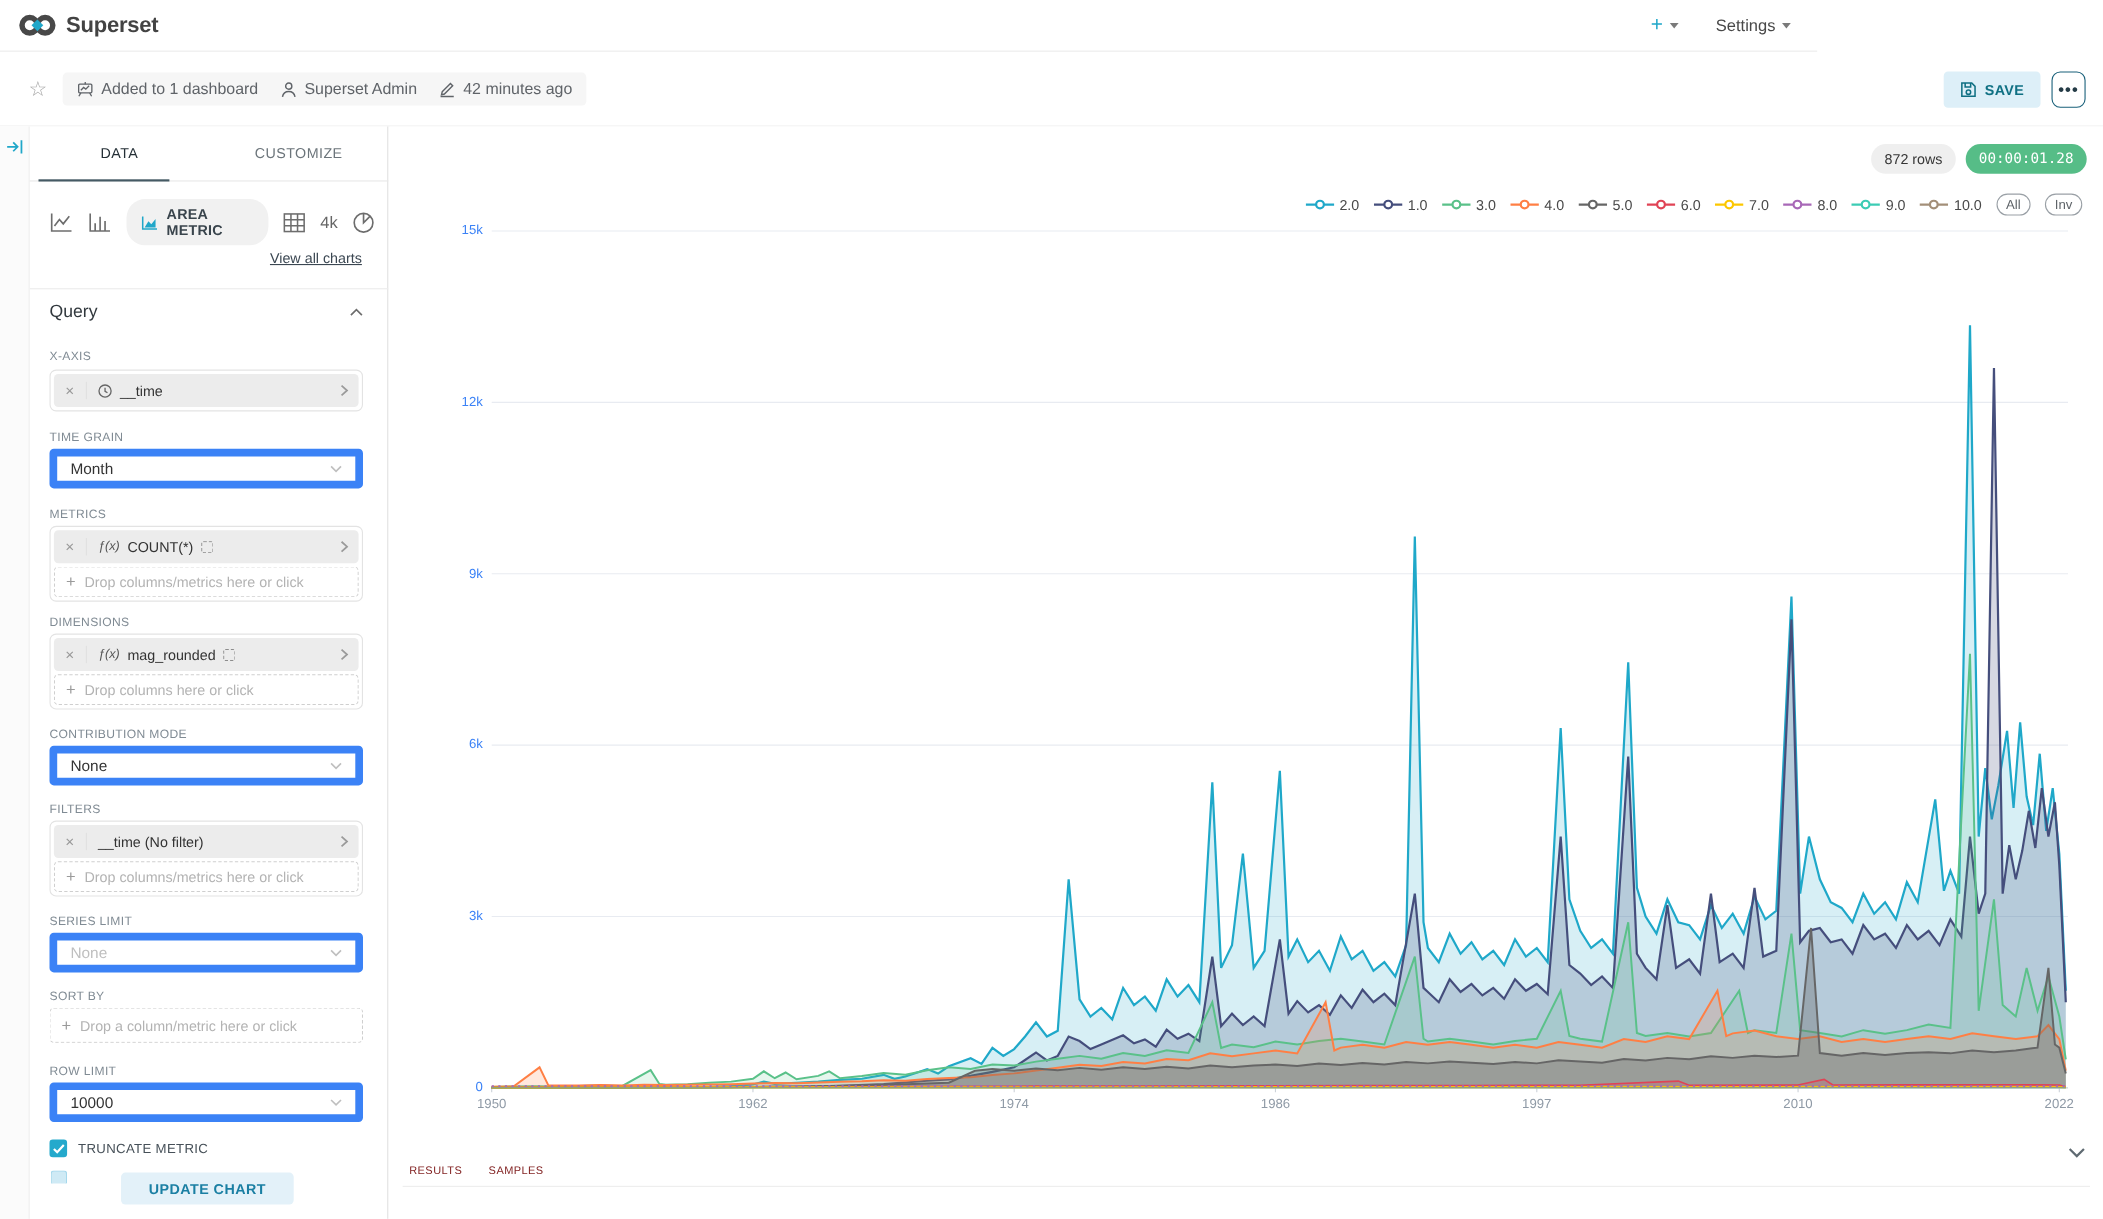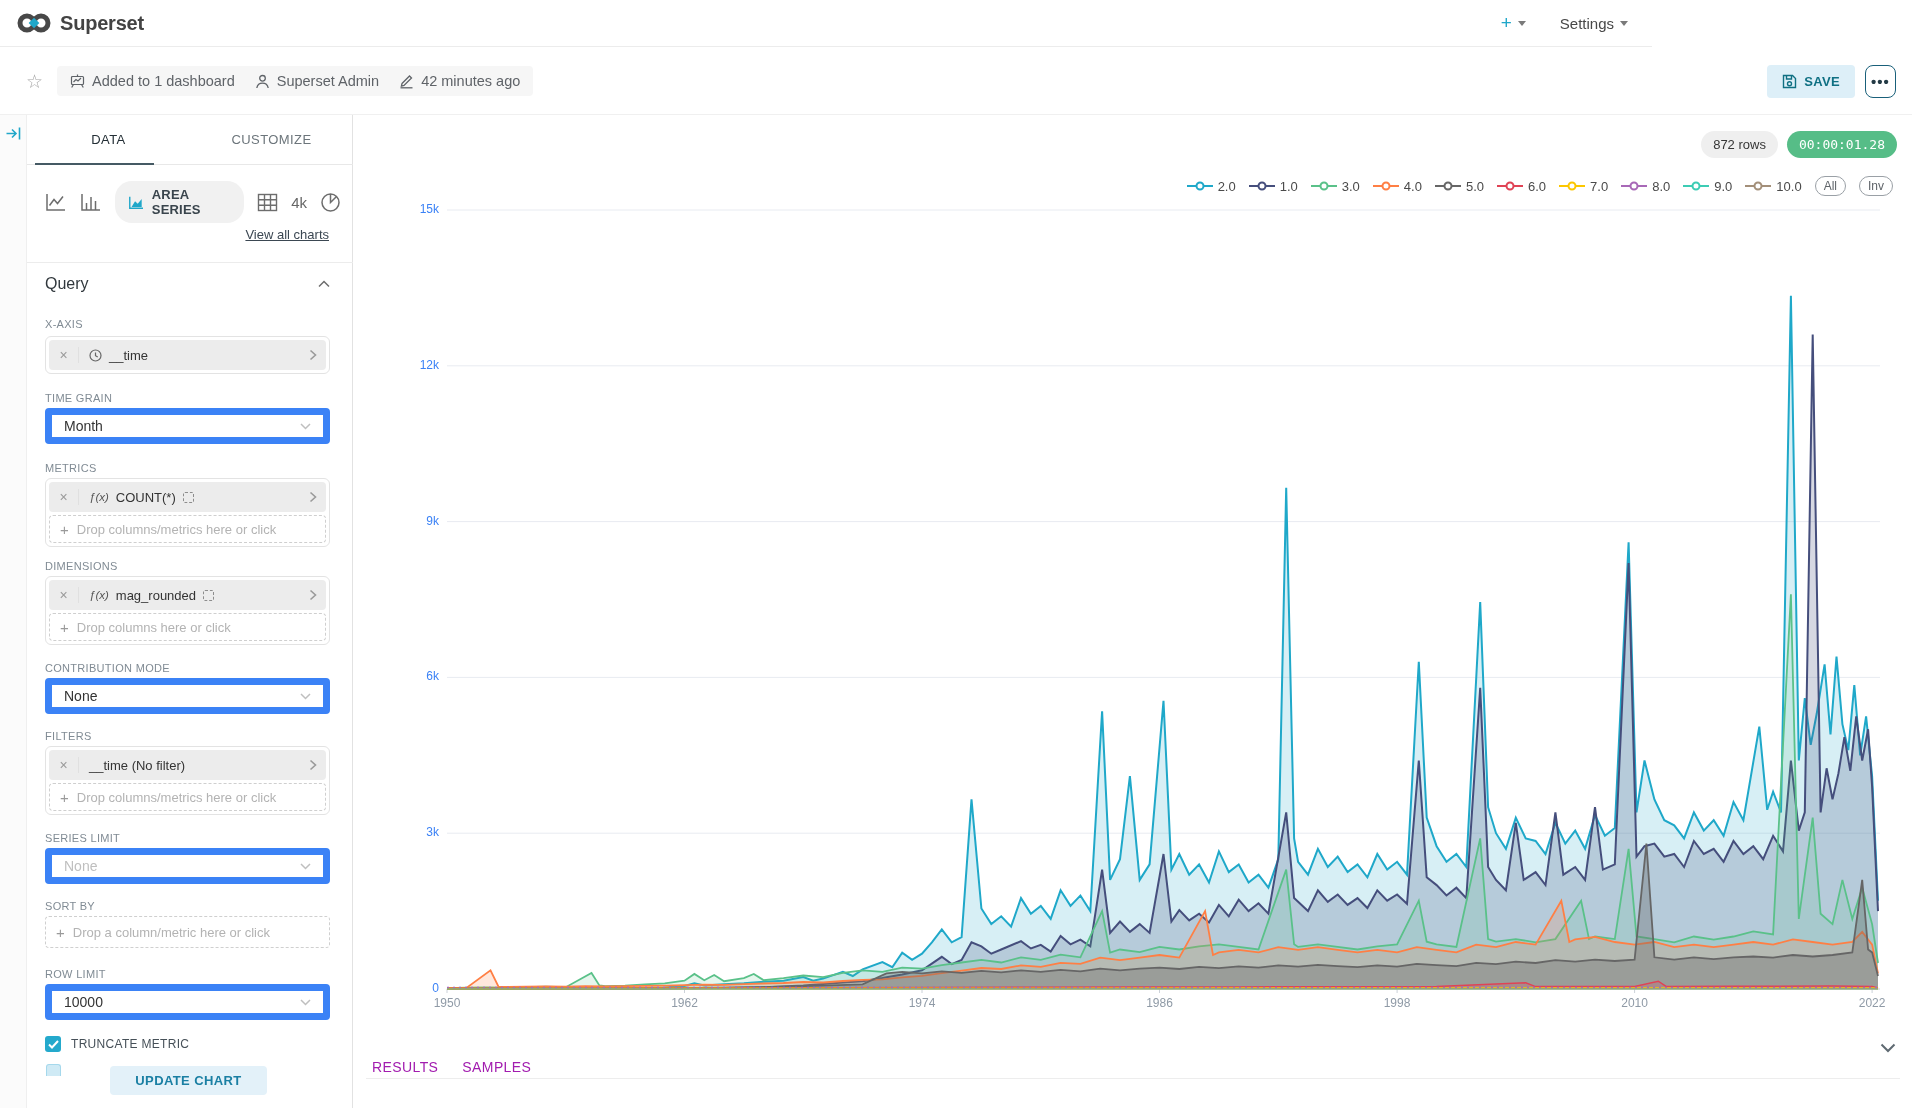--- a/index.html
+++ b/index.html
@@ -110,21 +110,21 @@
   #plot{position:absolute;left:93px;top:95px;overflow:visible}
   .grid{stroke:#e8ebf1;stroke-width:1}
   .axis{stroke:#ccd2d9;stroke-width:1}
   .ylabels{position:absolute;left:0;top:95px;width:85px;height:779px}
   .ylabels div{position:absolute;right:0;font-size:12px;color:#3b82f6}
   .xlabels{position:absolute;left:93px;top:881px;width:1433px;height:16px}
   .xlabels div{position:absolute;transform:translateX(-50%);font-size:12px;color:#8f9aa6}
 
   
   .results-tabs{position:absolute;left:18px;top:944px;display:flex;gap:24px}
-  .rtab{font-size:14px;letter-spacing:.4px;color:#a21caf;cursor:pointer}
+  .rtab{font-size:10px;letter-spacing:.4px;color:#7f1d1d;cursor:pointer}
   .results-divider{position:absolute;left:12px;right:12px;top:963px;border-top:1px solid #ededed}
   .results-chevron{position:absolute;right:16px;top:928px;cursor:pointer}
 </style>
 </head>
 <body>
 
 <header class="navbar">
   <div class="brand">
     <svg width="36" height="22" viewBox="0 0 36 22">
       <circle cx="11" cy="11" r="7" fill="none" stroke="#484848" stroke-width="5"></circle>
@@ -223,21 +223,21 @@
           </g>
         </svg>
     </span>
     <span class="ct-pill">
       <svg width="19" height="17" viewBox="0 0 19 17">
           <g>
             <path d="M2 2v13h15" fill="none" stroke="#20a7c9" stroke-width="1.6"></path>
             <path d="M4 13.5 8 7l3 3 4.5-5.5v9z" fill="#20a7c9"></path>
           </g>
         </svg>
-      <span class="ct-pill-label">AREA SERIES</span>
+      <span class="ct-pill-label">AREA METRIC</span>
     </span>
     <span class="ct-icon">
       <svg width="21" height="19" viewBox="0 0 21 19">
           <g fill="none" stroke="#6d6d6d" stroke-width="1.4">
             <rect x="1.5" y="1.5" width="18" height="16"></rect>
             <path d="M1.5 6.8h18M1.5 12.2h18M7.5 1.5v16M13.5 1.5v16"></path>
           </g>
         </svg>
     </span>
     <span class="ct-4k">4k</span>
@@ -516,21 +516,21 @@
       <div style="top: 459.4px;">6k</div>
       <div style="top: 303.6px;">9k</div>
       <div style="top: 147.8px;">12k</div>
       <div style="top: -8px;">15k</div>
     </div>
   <div class="xlabels" id="xlabels">
       <div style="left: 0px;">1950</div>
       <div style="left: 237.514px;">1962</div>
       <div style="left: 475.028px;">1974</div>
       <div style="left: 712.541px;">1986</div>
-      <div style="left: 950.055px;">1998</div>
+      <div style="left: 950.055px;">1997</div>
       <div style="left: 1187.57px;">2010</div>
       <div style="left: 1425.08px;">2022</div>
     </div>
 
   <div class="results-tabs">
     <span class="rtab">RESULTS</span>
     <span class="rtab">SAMPLES</span>
   </div>
   <svg class="results-chevron" width="16" height="10" viewBox="0 0 16 10">
       <path d="M1.5 1.5 8 8l6.5-6.5" fill="none" stroke="#5f6a72" stroke-width="2"></path>

